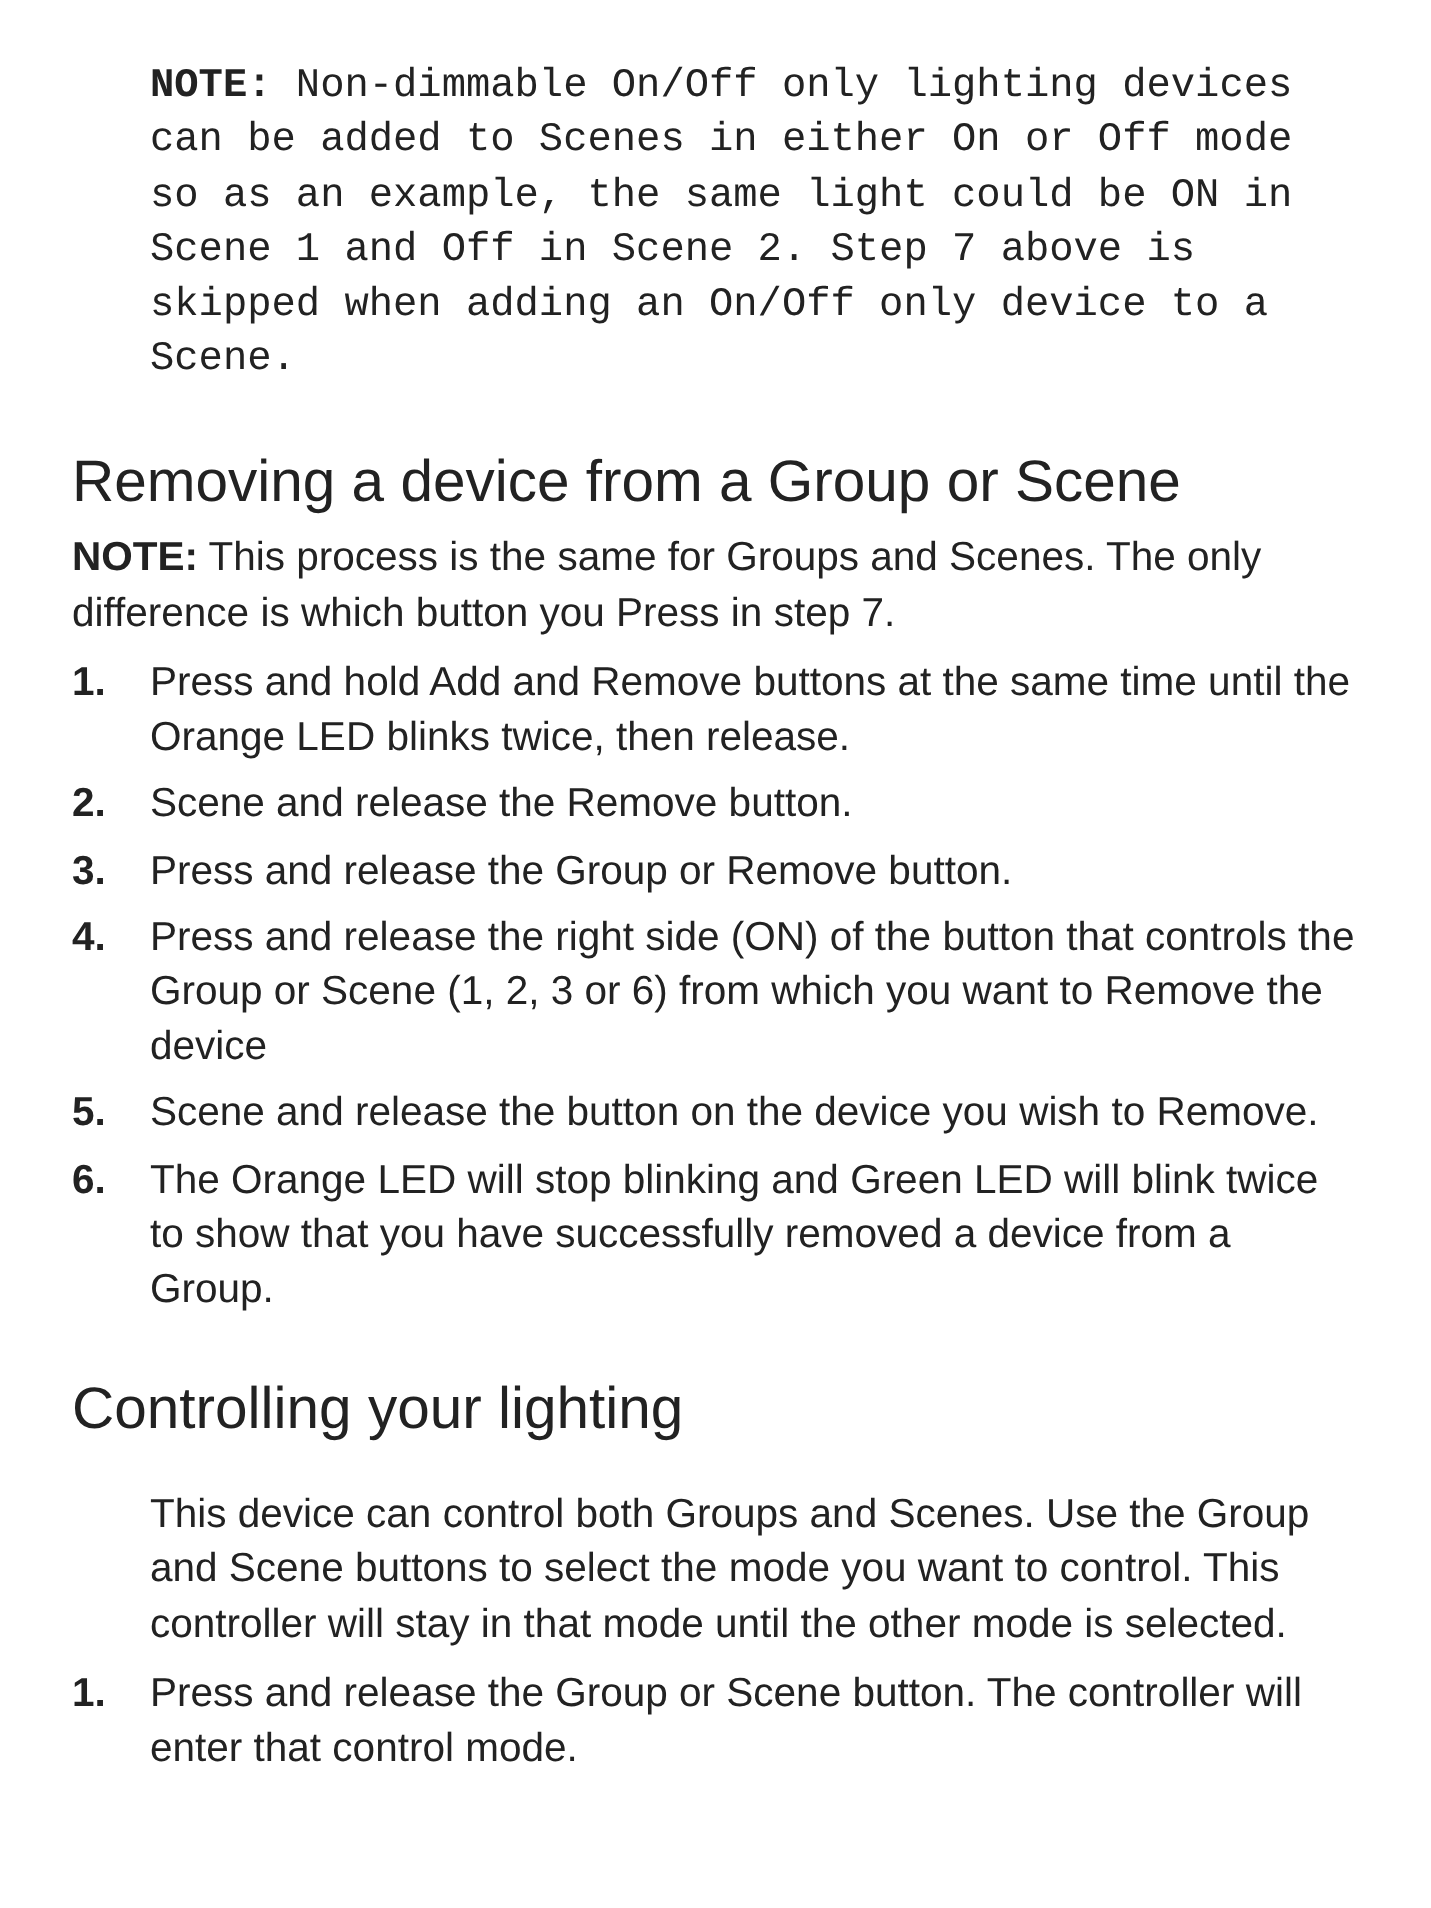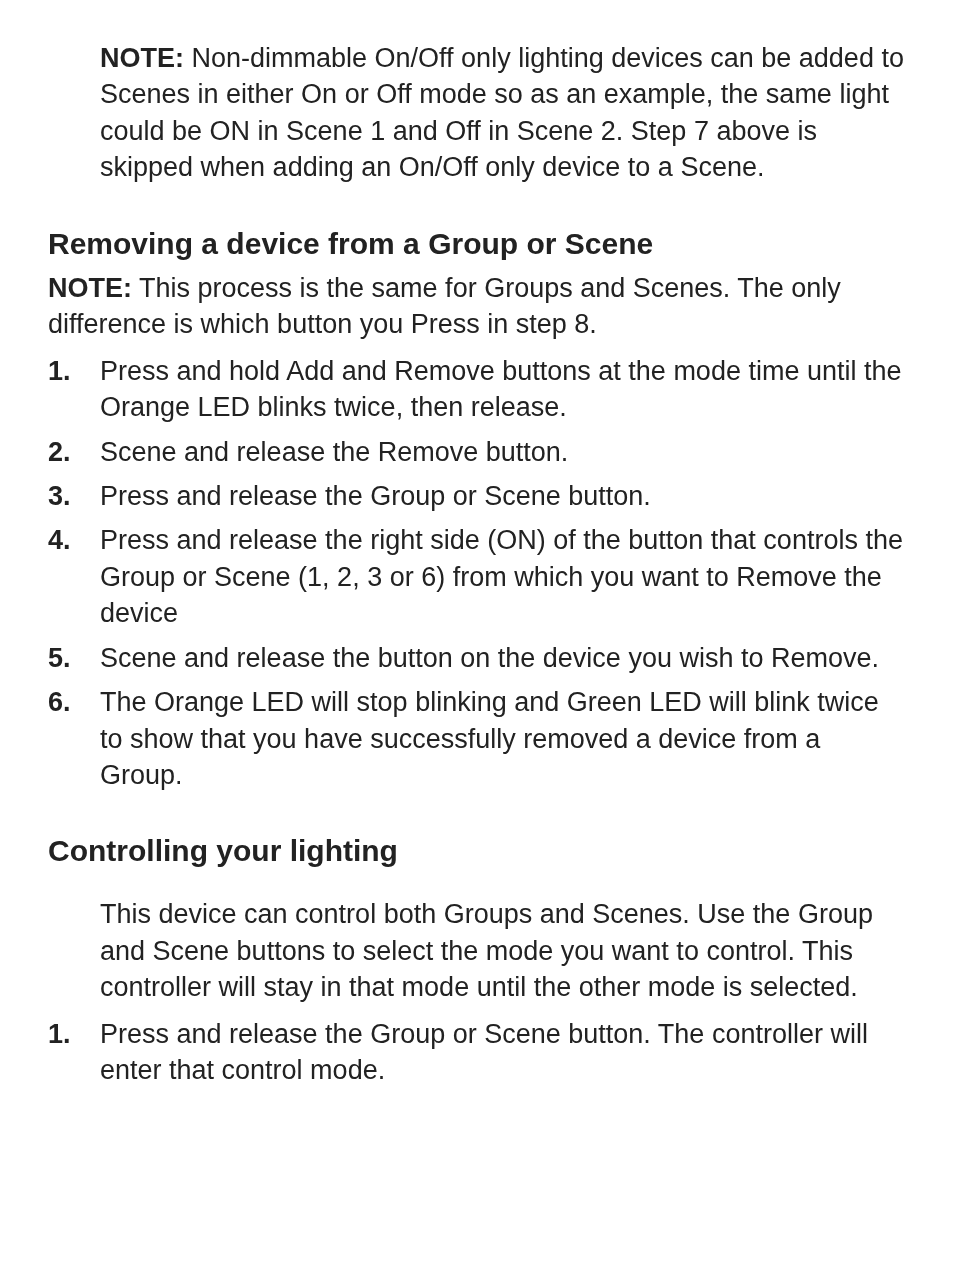--- a/index.html
+++ b/index.html
@@ -12,27 +12,28 @@
       background: #ffffff;
       color: #222;
       width: 954px;
       padding: 40px 48px 60px 48px;
       font-size: 27px;
       line-height: 1.35;
     }
     .note-block {
       padding-left: 52px;
       margin-bottom: 40px;
+      font-family: Liberation Mono, monospace;
     }
     .note-block .note-label {
       font-weight: bold;
     }
     h2.section-heading {
-      font-size: 30px;
-      font-weight: bold;
+      font-size: 39px;
+      font-weight: normal;
       margin-bottom: 8px;
       line-height: 1.2;
     }
     .section-note {
       margin-bottom: 10px;
     }
     .section-note .note-label {
       font-weight: bold;
     }
     ol.instruction-list {
@@ -62,35 +63,35 @@
 </head>
 <body>
 
 <div class="note-block">
   <span class="note-label">NOTE:</span><span> Non-dimmable On/Off only lighting devices can be added to Scenes in either On or Off mode so as an example, the same light could be ON in Scene 1 and Off in Scene 2.  Step 7 above is skipped when adding an On/Off only device to a Scene.</span>
 </div>
 
 <h2 class="section-heading">Removing a device from a Group or Scene</h2>
 
 <p class="section-note">
-  <span class="note-label">NOTE:</span><span> This process is the same for Groups and Scenes.  The only difference is which button you Press in step 8.</span>
+  <span class="note-label">NOTE:</span><span> This process is the same for Groups and Scenes.  The only difference is which button you Press in step 7.</span>
 </p>
 
 <ol class="instruction-list">
   <li>
     <span class="num">1.</span>
-    <span class="text">Press and hold Add and Remove buttons at the mode time until the Orange LED blinks twice, then release.</span>
+    <span class="text">Press and hold Add and Remove buttons at the same time until the Orange LED blinks twice, then release.</span>
   </li>
   <li>
     <span class="num">2.</span>
     <span class="text">Scene and release the Remove button.</span>
   </li>
   <li>
     <span class="num">3.</span>
-    <span class="text">Press and release the Group or Scene button.</span>
+    <span class="text">Press and release the Group or Remove button.</span>
   </li>
   <li>
     <span class="num">4.</span>
     <span class="text">Press and release the right side (ON) of the button that controls the Group or Scene (1, 2, 3 or 6) from which you want to Remove the device</span>
   </li>
   <li>
     <span class="num">5.</span>
     <span class="text">Scene and release the button on the device you wish to Remove.</span>
   </li>
   <li>

